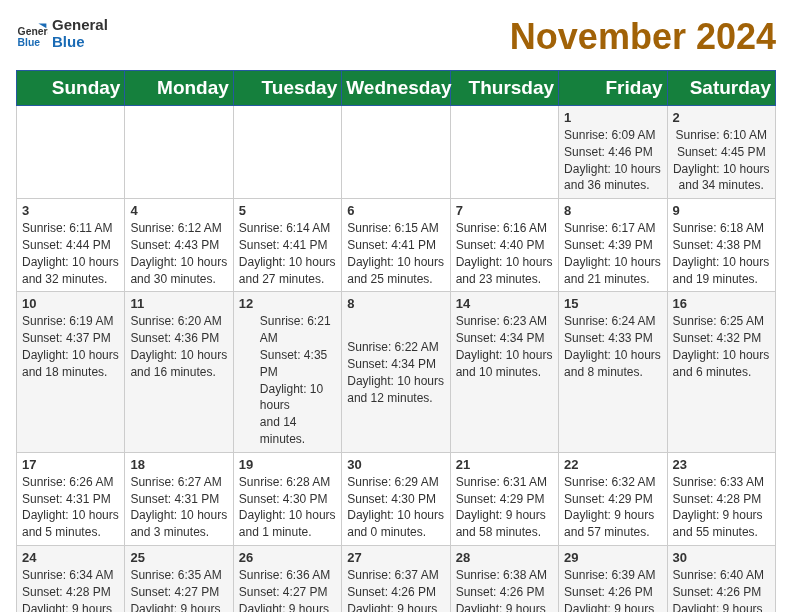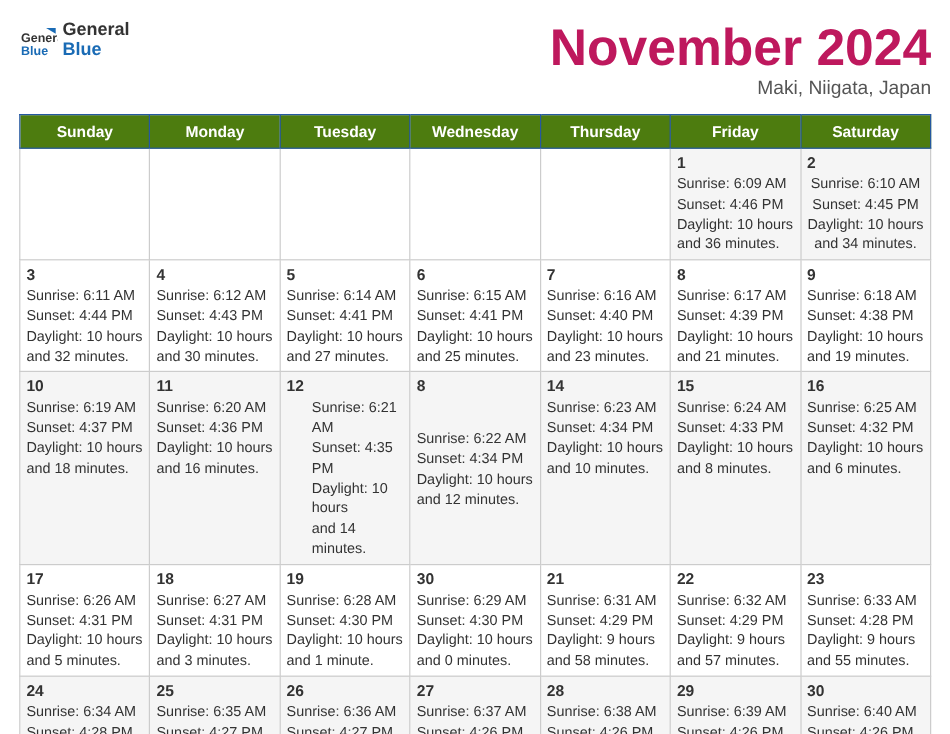--- a/index.html
+++ b/index.html
@@ -22,40 +22,40 @@
       gap: 4px;
     }
     .logo-icon {
       width: 32px;
       height: 32px;
     }
     .title-block {
       text-align: right;
     }
     .month-title {
-      font-size: 43px;
+      font-size: 36px;
       font-weight: bold;
-      color: #be185d;
+      color: #a16207;
     }
     .location {
       font-size: 16px;
       color: #555;
     }
     table {
       width: 100%;
       border-collapse: collapse;
       table-layout: fixed;
     }
     thead tr th {
-      background: #4d7c0f;
+      background: #15803d;
       color: #fff;
-      font-size: 13px;
+      font-size: 19px;
       font-weight: bold;
       padding: 6px 4px;
-      text-align: center;
+      text-align: right;
       border: 1px solid #2558a0;
     }
     tbody tr td {
       vertical-align: top;
       font-size: 10.5px;
       color: #333;
       padding: 4px 5px;
       border: 1px solid #ccc;
       height: 88px;
       background: #fff;
@@ -87,21 +87,20 @@
       <text x="2" y="36" font-size="13" font-weight="bold" fill="#1a6bb5">Blue</text>
       <polygon points="28,8 38,14 38,8" fill="#1a6bb5"></polygon>
     </svg>
     <div>
       <div style="font-size:15px; font-weight:bold; color:#333;">General</div>
       <div style="font-size:15px; font-weight:bold; color:#1a6bb5;">Blue</div>
     </div>
   </div>
   <div class="title-block">
     <div class="month-title">November 2024</div>
-    <div class="location">Maki, Niigata, Japan</div>
   </div>
 </div>
 
 <table>
   <thead>
     <tr>
     <th>Sunday</th>
         <th>Monday</th>
         <th>Tuesday</th>
         <th>Wednesday</th>

